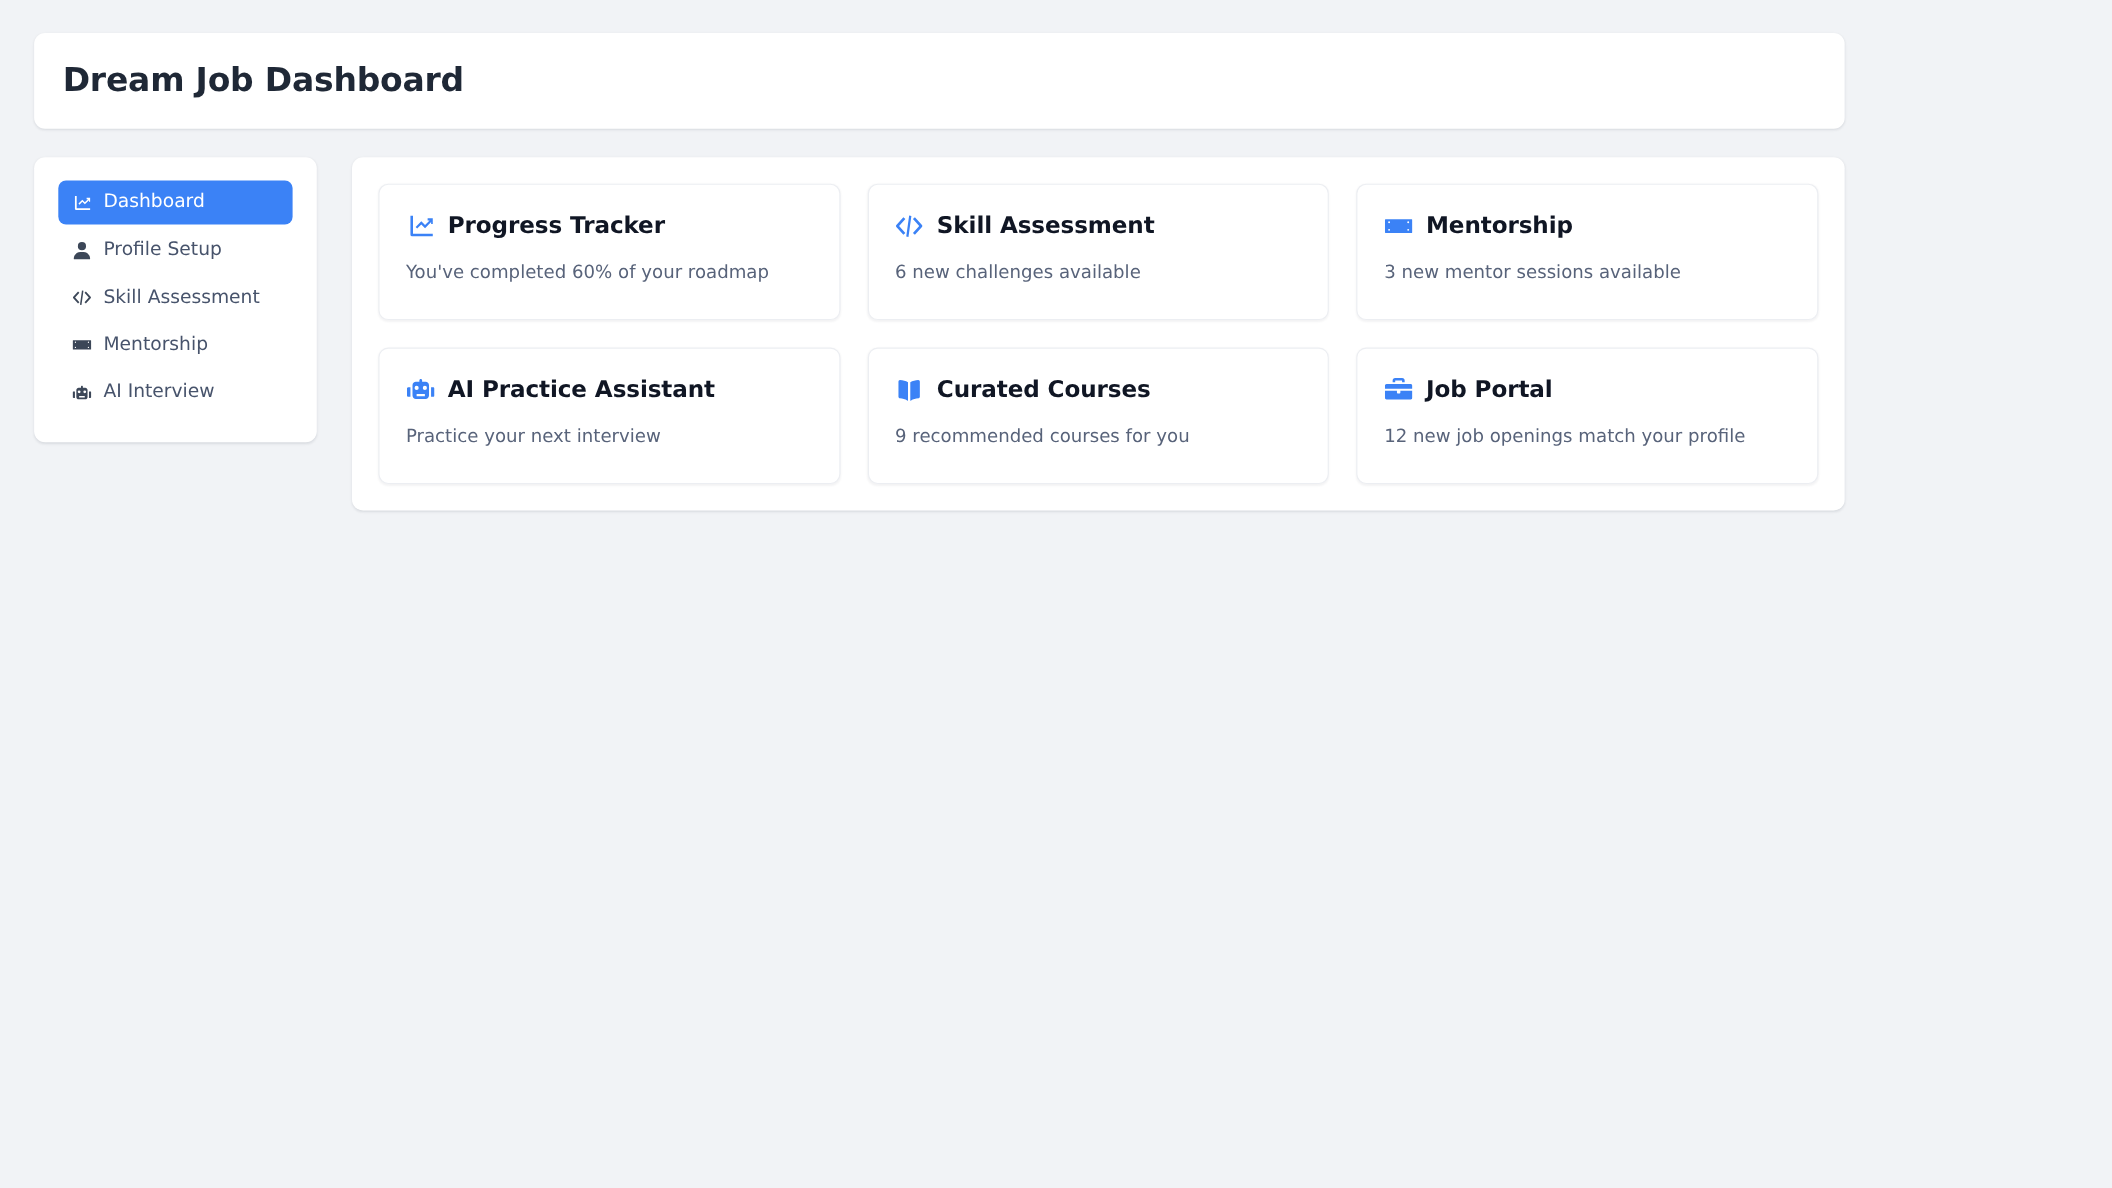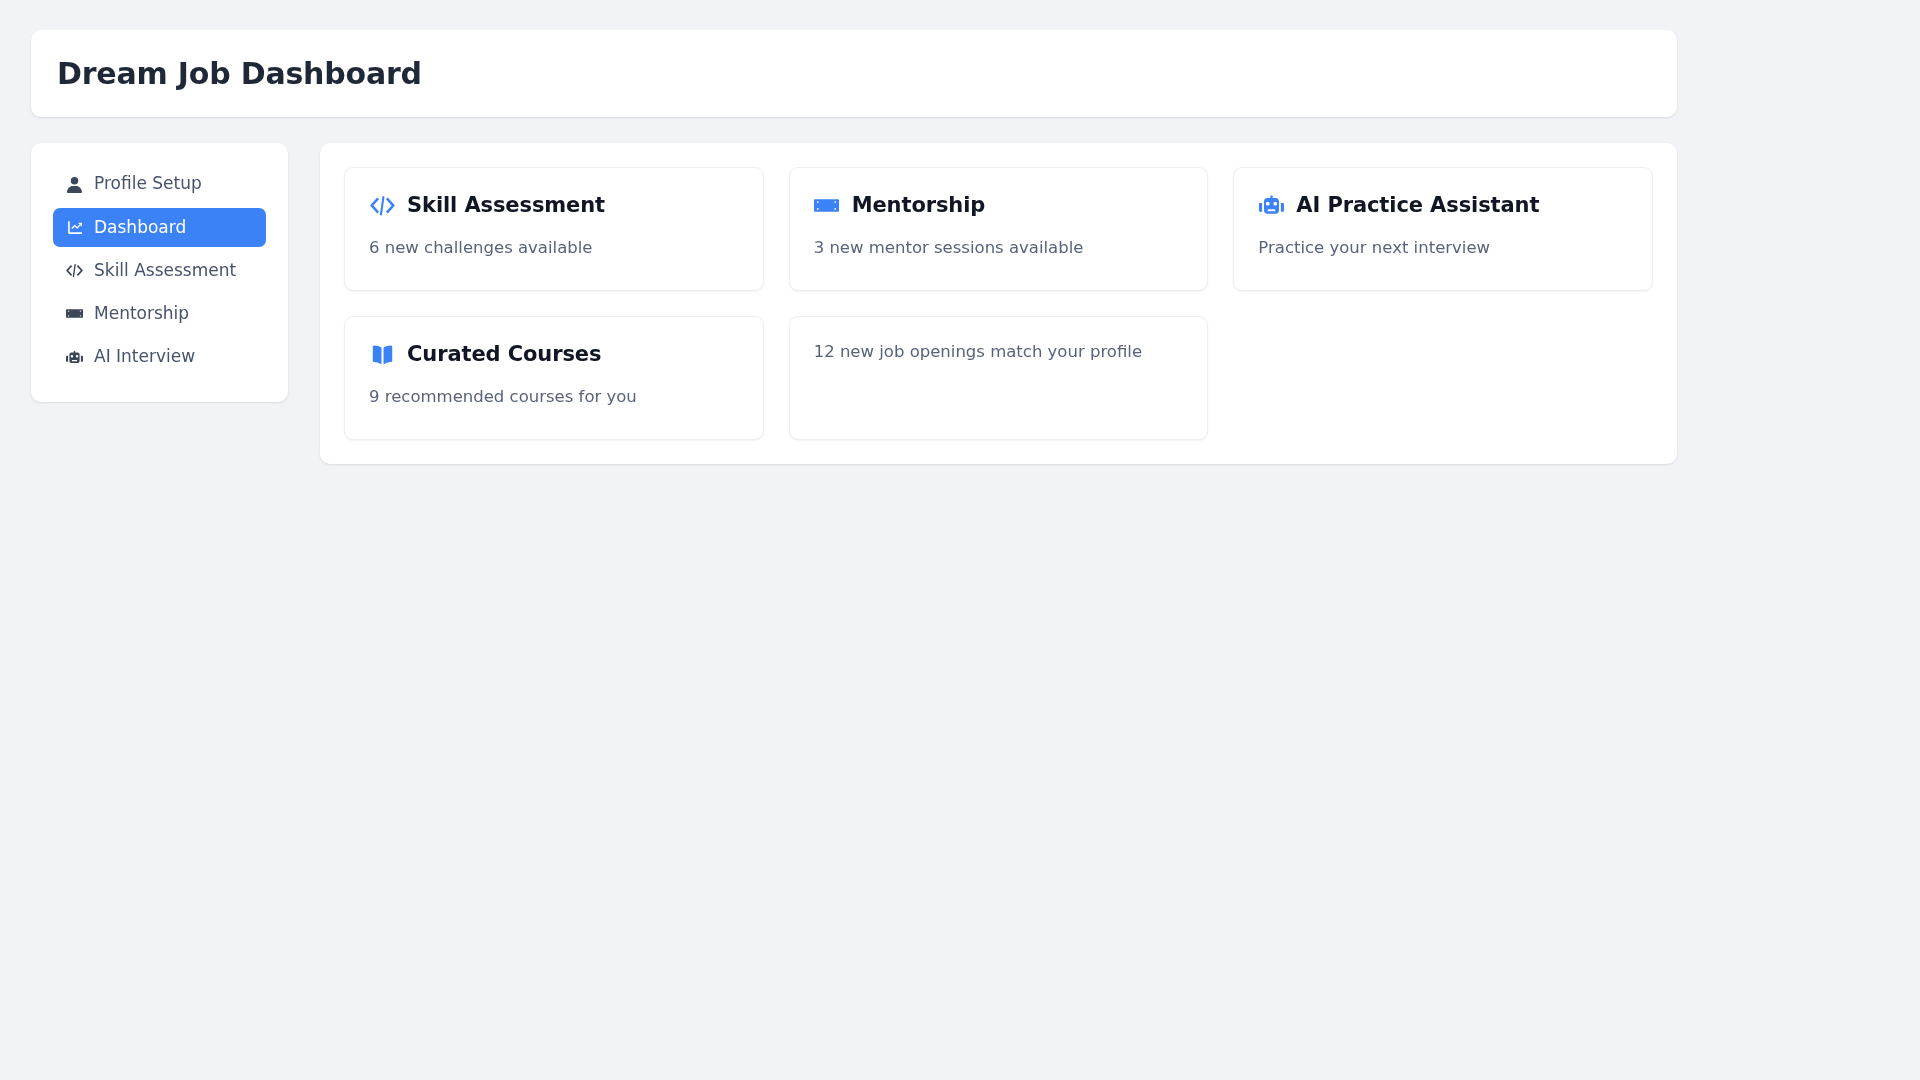--- a/index.html
+++ b/index.html
@@ -137,39 +137,39 @@
 <div class="page">
 
   <div class="header-panel">
     <h1 class="page-title">Dream Job Dashboard</h1>
   </div>
 
   <div class="body-row">
 
     <nav class="sidebar">
       <ul class="nav-list">
-          <li class="nav-item">
-            <span class="nav-icon">
-              <svg viewBox="0 0 448 512">
-                <path d="M224 256a112 112 0 1 0 0-224 112 112 0 0 0 0 224zm-40 48C82 304 0 386 0 488a24 24 0 0 0 24 24h400a24 24 0 0 0 24-24c0-102-82-184-184-184h-80z"></path>
-              </svg>
-            </span>
-            <span class="nav-label">Profile Setup</span>
-          </li>
           <li class="nav-item active" aria-current="page">
             <span class="nav-icon">
               <svg viewBox="0 0 512 512">
                 <path d="M64 64v352a32 32 0 0 0 32 32h384v-48H112V64H64z"></path>
                 <path d="M480 112h-96v40h37l-85 86-70-70-105 105 28 29 77-77 70 70 113-113v38h31V112z"></path>
               </svg>
             </span>
             <span class="nav-label">Dashboard</span>
           </li>
           <li class="nav-item">
             <span class="nav-icon">
+              <svg viewBox="0 0 448 512">
+                <path d="M224 256a112 112 0 1 0 0-224 112 112 0 0 0 0 224zm-40 48C82 304 0 386 0 488a24 24 0 0 0 24 24h400a24 24 0 0 0 24-24c0-102-82-184-184-184h-80z"></path>
+              </svg>
+            </span>
+            <span class="nav-label">Profile Setup</span>
+          </li>
+          <li class="nav-item">
+            <span class="nav-icon">
               <svg viewBox="0 0 640 512">
                 <path d="M186 52 22 232a34 34 0 0 0 0 48l164 180 46-42-146-162 146-162-46-42zM454 52l-46 42 146 162-146 162 46 42 164-180a34 34 0 0 0 0-48L454 52zM372 24l-52-12-68 488 52 12 68-488z"></path>
               </svg>
             </span>
             <span class="nav-label">Skill Assessment</span>
           </li>
           <li class="nav-item">
             <span class="nav-icon">
               <svg viewBox="0 0 576 512">
                 <path d="M16 112h544a16 16 0 0 1 16 16v256a16 16 0 0 1-16 16H16A16 16 0 0 1 0 384V128a16 16 0 0 1 16-16zm72 44a20 20 0 1 0 0 40 20 20 0 0 0 0-40zm400 0a20 20 0 1 0 0 40 20 20 0 0 0 0-40zM88 316a20 20 0 1 0 0 40 20 20 0 0 0 0-40zm400 0a20 20 0 1 0 0 40 20 20 0 0 0 0-40zM288 184a72 72 0 1 1 0 144 72 72 0 0 1 0-144z"></path>
@@ -186,20 +186,32 @@
             <span class="nav-label">AI Interview</span>
           </li>
         </ul>
     </nav>
 
     <section class="main-panel">
       <div class="card-grid">
           <div class="card">
             <div class="card-head">
               <span class="card-icon">
+                <svg viewBox="0 0 512 512">
+                  <path d="M64 64v352a32 32 0 0 0 32 32h384v-48H112V64H64z"></path>
+                  <path d="M480 112h-96v40h37l-85 86-70-70-105 105 28 29 77-77 70 70 113-113v38h31V112z"></path>
+                </svg>
+              </span>
+              <h2 class="card-title">Progress Tracker</h2>
+            </div>
+            <p class="card-desc">You've completed 60% of your roadmap</p>
+          </div>
+          <div class="card">
+            <div class="card-head">
+              <span class="card-icon">
                 <svg viewBox="0 0 640 512">
                   <path d="M186 52 22 232a34 34 0 0 0 0 48l164 180 46-42-146-162 146-162-46-42zM454 52l-46 42 146 162-146 162 46 42 164-180a34 34 0 0 0 0-48L454 52zM372 24l-52-12-68 488 52 12 68-488z"></path>
                 </svg>
               </span>
               <h2 class="card-title">Skill Assessment</h2>
             </div>
             <p class="card-desc">6 new challenges available</p>
           </div>
           <div class="card">
             <div class="card-head">
@@ -228,19 +240,27 @@
               <span class="card-icon">
                 <svg viewBox="0 0 576 512">
                   <path d="M264 96c-46-28-106-44-168-47A32 32 0 0 0 64 81v318c0 17 13 31 30 32 56 4 111 19 154 45 6 4 12 5 16 5V96h0zm48 385c4 0 10-1 16-5 43-26 98-41 154-45 17-1 30-15 30-32V81a32 32 0 0 0-32-32c-62 3-122 19-168 47v385z"></path>
                 </svg>
               </span>
               <h2 class="card-title">Curated Courses</h2>
             </div>
             <p class="card-desc">9 recommended courses for you</p>
           </div>
           <div class="card">
+            <div class="card-head">
+              <span class="card-icon">
+                <svg viewBox="0 0 512 512">
+                  <path d="M192 32h128a48 48 0 0 1 48 48v32h-48V80H192v32h-48V80a48 48 0 0 1 48-48zM32 144h448a32 32 0 0 1 32 32v56H0v-56a32 32 0 0 1 32-32zM0 272h224v32a16 16 0 0 0 16 16h32a16 16 0 0 0 16-16v-32h224v128a32 32 0 0 1-32 32H32a32 32 0 0 1-32-32V272z"></path>
+                </svg>
+              </span>
+              <h2 class="card-title">Job Portal</h2>
+            </div>
             <p class="card-desc">12 new job openings match your profile</p>
           </div>
         </div>
     </section>
 
   </div>
 </div>
 
 </body></html>

